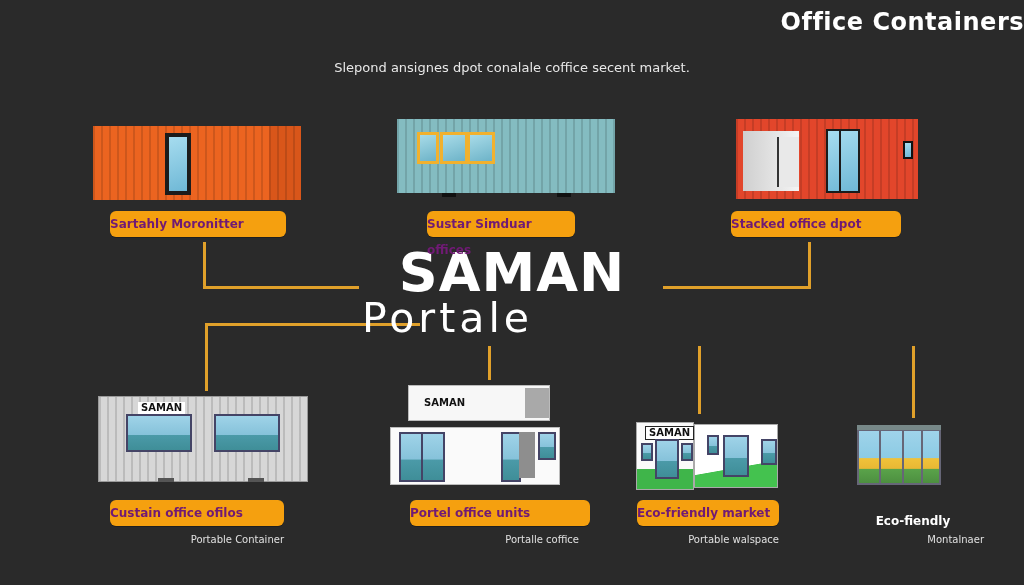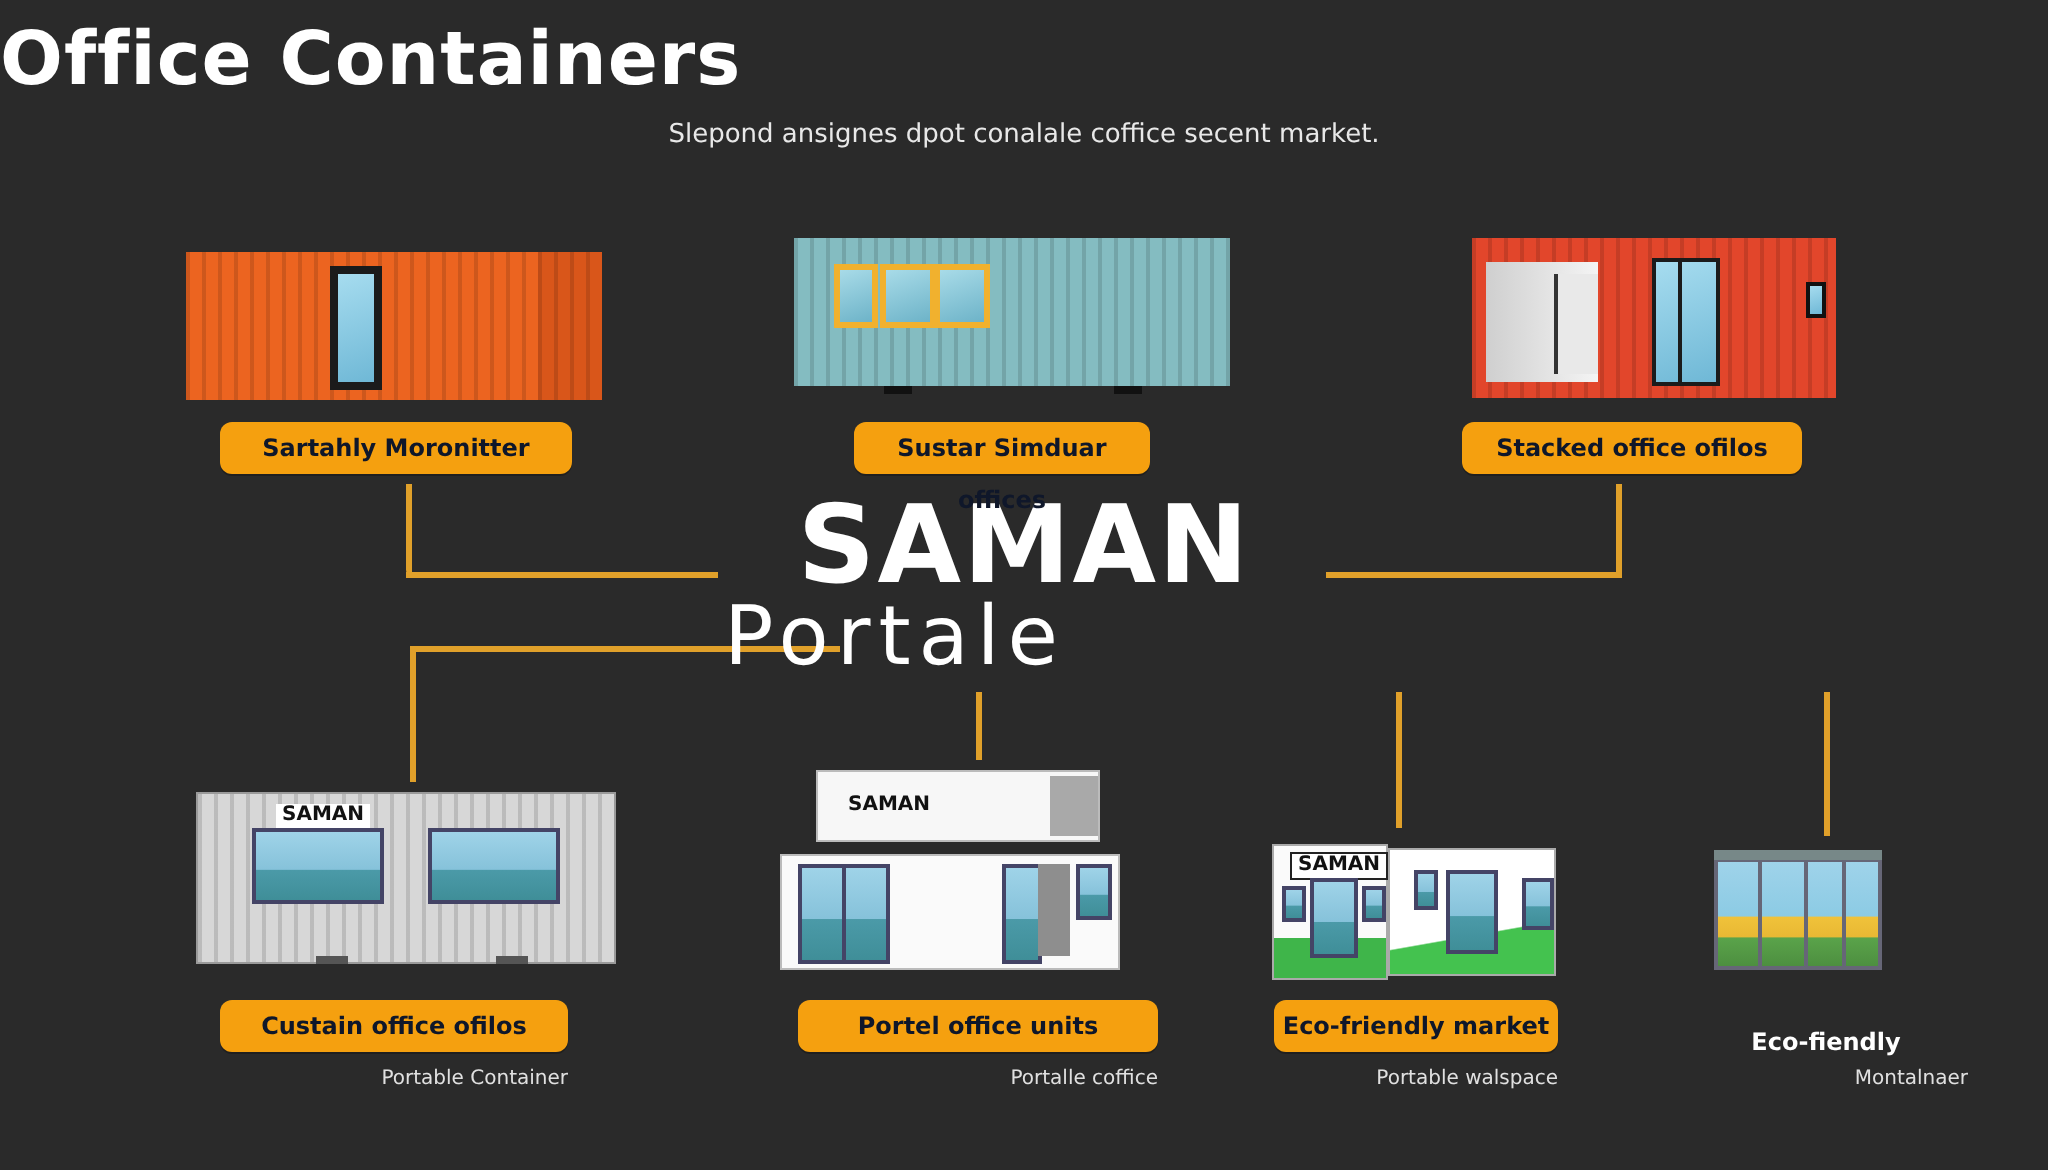--- a/index.html
+++ b/index.html
@@ -4,38 +4,38 @@
 <style>
   html, body { margin:0; padding:0; }
   body {
     width:1024px; height:585px; overflow:hidden;
     background:#2a2a2a;
     font-family:"DejaVu Sans", "Liberation Sans", sans-serif;
     color:#fff; position:relative;
   }
   .abs { position:absolute; }
   .title {
-    left:0; width:1024px; top:8px; text-align:left;
-    font-size:37px; font-weight:bold; letter-spacing:0.5px;
+    left:0; width:1024px; top:8px; text-align:right;
+    font-size:24px; font-weight:bold; letter-spacing:0.5px;
   }
   .subtitle {
     left:0; width:1024px; top:60px; text-align:center;
     font-size:13px; color:#e8e8e8;
   }
   .brand {
     left:362px; width:300px; top:245px; text-align:center;
     font-size:54px; font-weight:bold; letter-spacing:1px; line-height:56px;
   }
   .brand-sub {
     left:362px; width:300px; top:301px; 
     font-size:41px; letter-spacing:4px; line-height:34px;
   }
   .pill {
-    background:#f5a00f; color:#0f172a; border-radius:6px;
-    font-size:12px; font-weight:bold; text-align:center;
+    background:#f5a00f; color:#701a75; border-radius:6px;
+    font-size:12px; font-weight:bold; 
     height:26px; line-height:26px;
     box-shadow:0 1px 0 rgba(0,0,0,.25);
     cursor:default;
   }
   .caption { font-size:10px; color:#e0e0e0; text-align:right; }
   .line { background:#e0a02a; }
   
   .ribs {
     background-image:repeating-linear-gradient(90deg, rgba(0,0,0,.13) 0 2px, transparent 2px 8px);
   }
@@ -92,21 +92,21 @@
 
 <div class="abs" style="left:736px;top:119px;width:182px;height:80px;">
   <div class="abs ribs" style="left:0;top:0;width:182px;height:80px;background-color:#e2462b;"></div>
   <div class="abs" style="left:7px;top:12px;width:56px;height:60px;background:linear-gradient(90deg,#cfcfcf,#f4f4f4);">
     <div class="abs" style="left:34px;top:6px;width:20px;height:50px;background:#e9e9e9;border-left:2px solid #333;"></div>
   </div>
   <div class="win" style="left:90px;top:10px;width:30px;height:60px;border-color:#1b1b1b;"></div>
   <div class="abs" style="left:103px;top:10px;width:2px;height:62px;background:#1b1b1b;"></div>
   <div class="win" style="left:167px;top:22px;width:6px;height:14px;"></div>
 </div>
-<div class="abs pill" style="left:731px;top:211px;width:170px;">Stacked office ofilos</div>
+<div class="abs pill" style="left:731px;top:211px;width:170px;">Stacked office dpot</div>
 
 <div class="abs" style="left:98px;top:396px;width:210px;height:88px;">
   <div class="abs ribs" style="left:0;top:0;width:210px;height:86px;background-color:#d7d7d7;border:1px solid #9a9a9a;box-sizing:border-box;"></div>
   <div class="scene" style="left:28px;top:18px;width:62px;height:34px;"></div>
   <div class="scene" style="left:116px;top:18px;width:62px;height:34px;"></div>
   <div class="saman-tag" style="left:40px;top:6px;">SAMAN</div>
   <div class="abs" style="left:60px;top:82px;width:16px;height:4px;background:#555;"></div>
   <div class="abs" style="left:150px;top:82px;width:16px;height:4px;background:#555;"></div>
 </div>
 <div class="abs pill" style="left:110px;top:500px;width:174px;">Custain office ofilos</div>
@@ -118,21 +118,21 @@
     <div class="abs" style="left:116px;top:2px;width:24px;height:30px;background:#a9a9a9;"></div>
   </div>
   <div class="abs" style="left:0;top:42px;width:170px;height:58px;background:#fafafa;border:1px solid #bbb;box-sizing:border-box;">
     <div class="scene" style="left:8px;top:4px;width:20px;height:46px;"></div>
     <div class="scene" style="left:30px;top:4px;width:20px;height:46px;"></div>
     <div class="scene" style="left:110px;top:4px;width:16px;height:46px;"></div>
     <div class="abs" style="left:128px;top:4px;width:16px;height:46px;background:#8e8e8e;"></div>
     <div class="scene" style="left:147px;top:4px;width:14px;height:24px;"></div>
   </div>
 </div>
-<div class="abs pill" style="left:399px;top:500px;width:180px;">Portel office units</div>
+<div class="abs pill" style="left:410px;top:500px;width:180px;">Portel office units</div>
 <div class="abs caption" style="left:399px;top:534px;width:180px;">Portalle coffice</div>
 
 <div class="abs" style="left:636px;top:422px;width:142px;height:70px;">
   <div class="abs" style="left:0;top:0;width:58px;height:68px;background:linear-gradient(180deg,#fafafa 70%,#3fb54a 70%);border:1px solid #aaa;box-sizing:border-box;">
     <div class="saman-tag" style="left:8px;top:3px;border:1px solid #222;">SAMAN</div>
     <div class="scene" style="left:18px;top:16px;width:20px;height:36px;"></div>
     <div class="scene" style="left:4px;top:20px;width:8px;height:14px;"></div>
     <div class="scene" style="left:44px;top:20px;width:8px;height:14px;"></div>
   </div>
   <div class="abs" style="left:58px;top:2px;width:84px;height:64px;background:linear-gradient(170deg,#ffffff 65%,#44c24f 66%);border:1px solid #aaa;box-sizing:border-box;">

